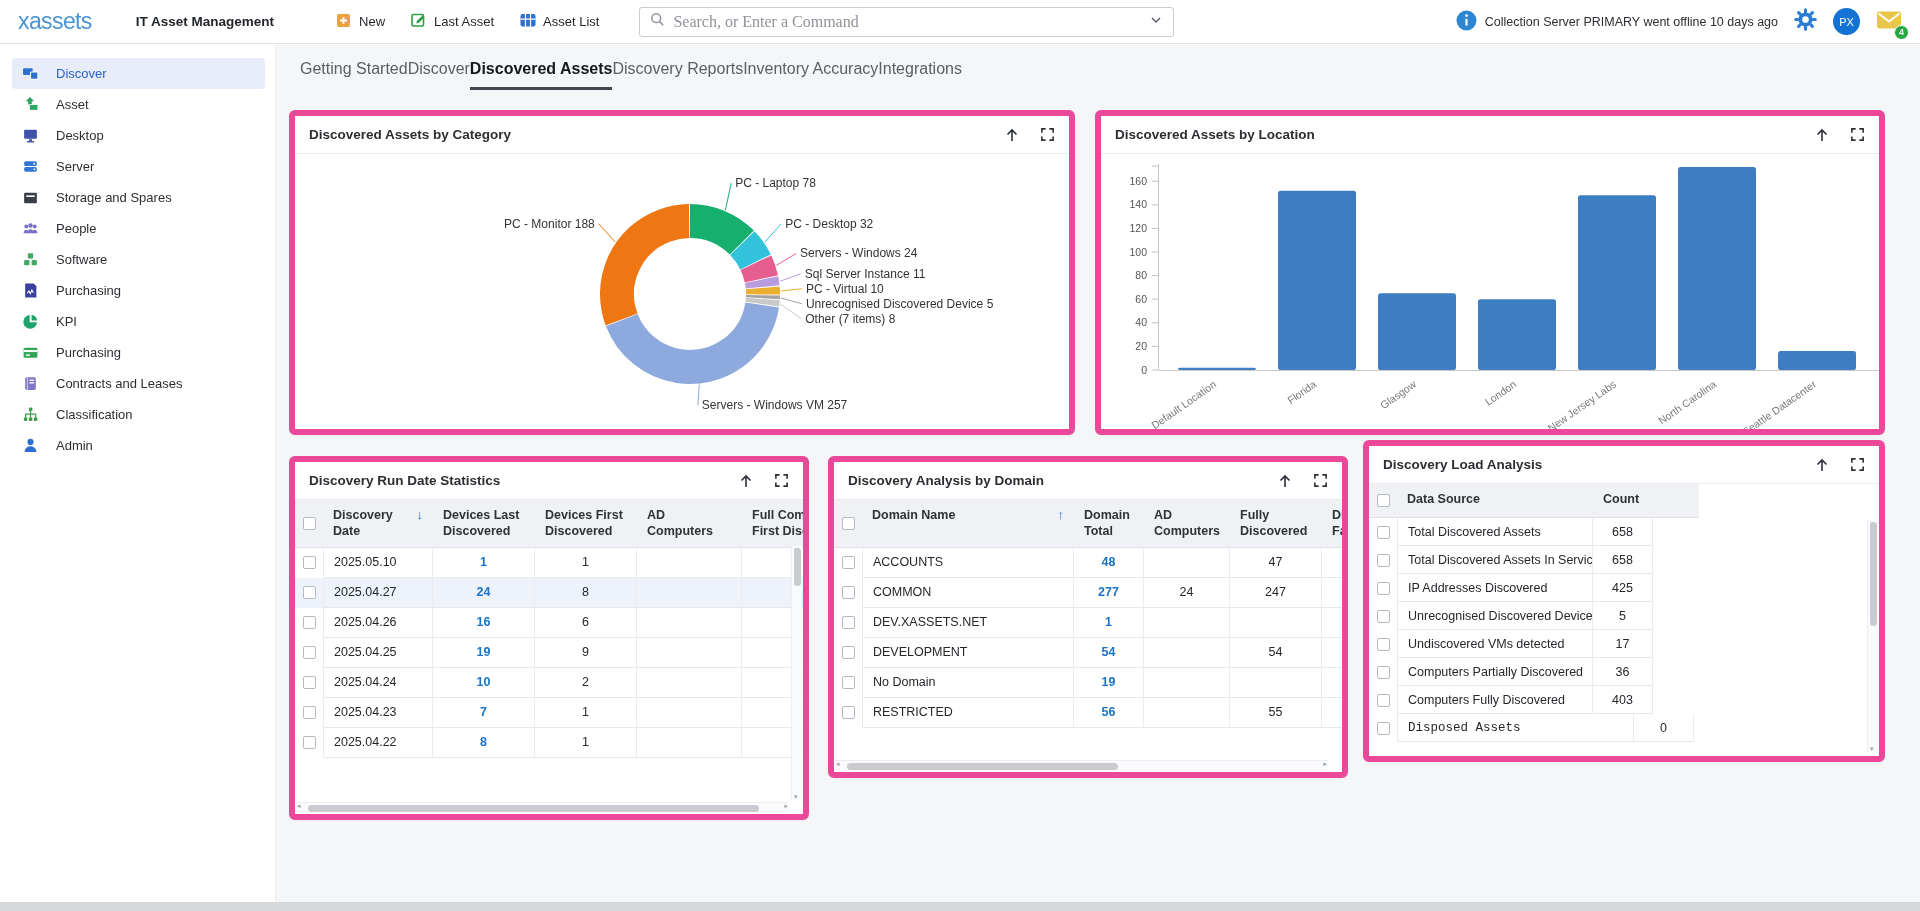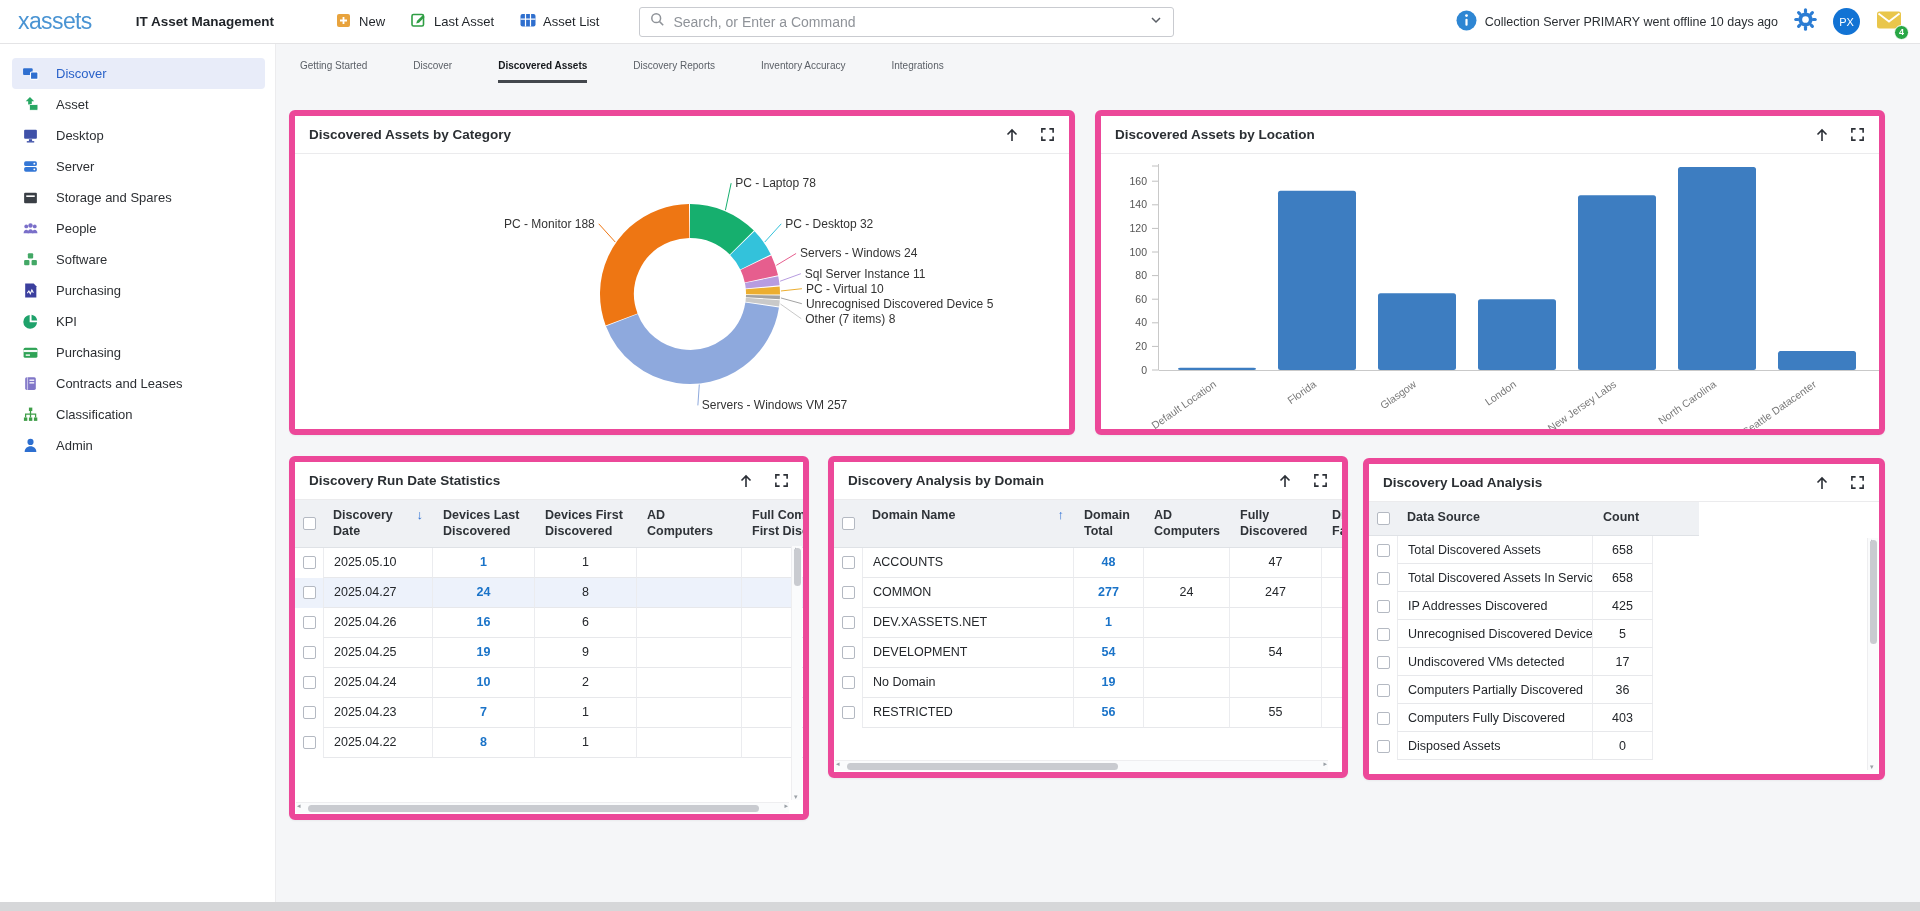--- a/index.html
+++ b/index.html
@@ -5,54 +5,54 @@
   *{box-sizing:border-box;margin:0;padding:0}
   html,body{width:1920px;height:911px}
   body{font-family:"Liberation Sans","DejaVu Sans",sans-serif;overflow:hidden;background:#f5f6f8;position:relative}
 
   
   .topbar{height:44px;background:#fff;display:flex;align-items:center;padding:0 18px;border-bottom:1px solid #e4e4e6;position:relative;z-index:10}
   .logo{font-size:23px;color:#4a94d3;font-weight:500;letter-spacing:-.6px;margin-right:44px}
   .apptitle{font-size:13.5px;font-weight:700;color:#1f2328;margin-right:62px}
   .tbtn{display:flex;align-items:center;gap:7px;font-size:13px;color:#1f2328;margin-right:26px;cursor:pointer;white-space:nowrap}
   .search{display:flex;align-items:center;width:535px;height:30px;border:1px solid #c9cbd0;border-radius:3px;padding:0 10px;background:#fff;margin-left:14px;gap:8px}
-  .search input{flex:1;border:0;outline:0;font-size:14px;color:#a16207;font-family:Liberation Sans, sans-serif;background:transparent}
+  .search input{flex:1;border:0;outline:0;font-size:16px;color:#a16207;font-family:Liberation Serif, serif;background:transparent}
   .search input::placeholder{color:#8f9399}
   .right{margin-left:auto;display:flex;align-items:center;gap:16px}
   .notif{display:flex;align-items:center;gap:8px;font-size:12.5px;color:#2b2f33;white-space:nowrap}
   .avatar{width:27px;height:27px;border-radius:50%;background:#1273d4;color:#fff;font-size:11px;font-weight:400;display:flex;align-items:center;justify-content:center}
   .mail{position:relative;display:flex}
   .badge{position:absolute;right:-7px;bottom:-6px;width:15px;height:15px;border-radius:50%;background:#28a745;color:#fff;font-size:9px;font-weight:700;display:flex;align-items:center;justify-content:center;border:1.5px solid #fff}
 
   
   .shell{display:flex;height:867px}
   .sidebar{width:276px;background:#fff;padding-top:14px;border-right:1px solid #ececee;flex:none}
   .side-item{display:flex;align-items:center;gap:17px;height:31px;margin:0 10px 0 12px;padding:0 10px;border-radius:4px;font-size:13px;color:#2c2f33;cursor:pointer}
   .side-item.active{background:#e8ecf9;color:#2a62c9}
   .side-item .ic{width:17px;height:17px;display:flex;flex:none}
   .main{flex:1;position:relative;background:#f5f6f8}
 
   
-  .tabbar{display:flex;gap:46px;padding:16px 0 0 24px;font-size:10px;color:#5a5f66}
+  .tabbar{display:flex;padding:16px 0 0 24px;font-size:16px;color:#5a5f66}
   .tab{padding-bottom:9px;cursor:pointer;white-space:nowrap}
   .tab.active{color:#15181c;font-weight:700;border-bottom:3px solid #43474d}
 
   
   .panel{position:absolute;background:#fff;border:6px solid #ec4899;border-radius:6px;box-shadow:0 1px 2px rgba(25,30,40,.05)}
   .phead{height:38px;display:flex;align-items:center;padding:0 14px;border-bottom:1px solid #ebebed}
   .ptitle{font-size:13.5px;font-weight:600;color:#2b2f33}
   .picons{margin-left:auto;display:flex;gap:20px;align-items:center}
   .picons svg{cursor:pointer}
   .pbody{position:relative;overflow:hidden;height:calc(100% - 38px)}
 
   .p-category{left:13px;top:66px;width:786px;height:325px}
   .p-location{left:819px;top:66px;width:790px;height:325px}
   .p-rundate{left:13px;top:412px;width:520px;height:364px}
   .p-domain{left:552px;top:412px;width:520px;height:322px}
-  .p-load{left:1087px;top:414px;width:522px;height:322px}
+  .p-load{left:1087px;top:396px;width:522px;height:322px}
 
   
   .thead{display:flex;background:#eff1f4;border-bottom:1px solid #dfe2e6;align-items:stretch}
   .p-rundate .thead,.p-domain .thead{min-height:44px}
   .p-load .thead{min-height:34px}
   .th{padding:7px 10px;font-size:12.5px;font-weight:600;color:#2f3338;display:flex;line-height:1.3;flex:none}
   .th .lbl{white-space:pre-line}
   .sort{color:#2b6fd4;font-size:13px;margin-left:auto;padding-left:6px;align-self:flex-start}
   .cbcell{width:28px;display:flex;align-items:center;justify-content:center;flex:none}
   .cb{width:13px;height:13px;border:1px solid #b4b9c2;border-radius:2px;background:#fff;cursor:pointer}
@@ -697,21 +697,21 @@
             <div class="cbcell">
               <span class="cb"></span>
             </div>
             <div class="td first" style="width: 196px;">Computers Fully Discovered</div>
             <div class="td center" style="width: 60px;">403</div>
           </div>
           <div class="tr">
             <div class="cbcell">
               <span class="cb"></span>
             </div>
-            <div class="td first" style="width: 196px;">Disposed Assets</div>
+            <div class="td first" style="width: 237px; font-family: Liberation Mono, monospace;">Disposed Assets</div>
             <div class="td center" style="width: 60px;">0</div>
           </div>
           <div class="vtrack" style="top: 36px; bottom: 4px; right: 1px;">
             <div class="vthumb" style="top: 2px; height: 45%;"></div>
           </div>
         </div>
     </section>
   </main>
 </div>
 

